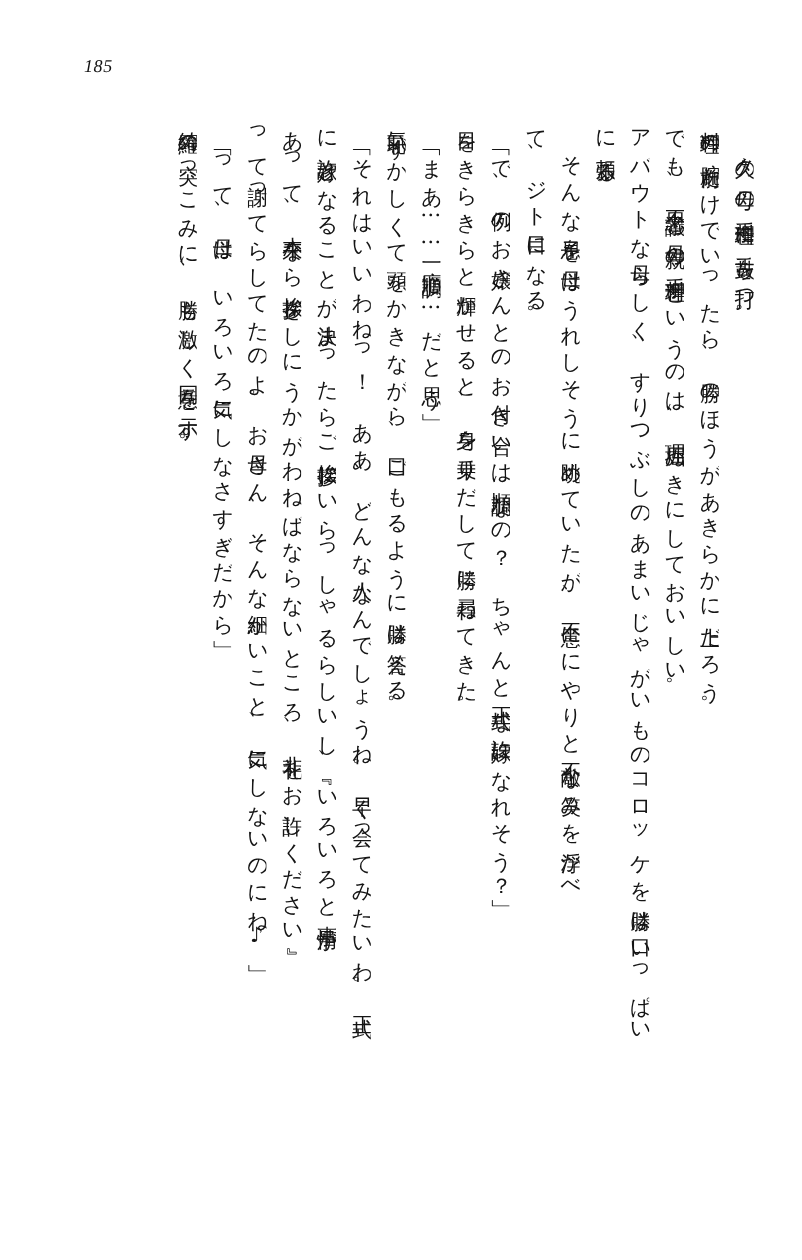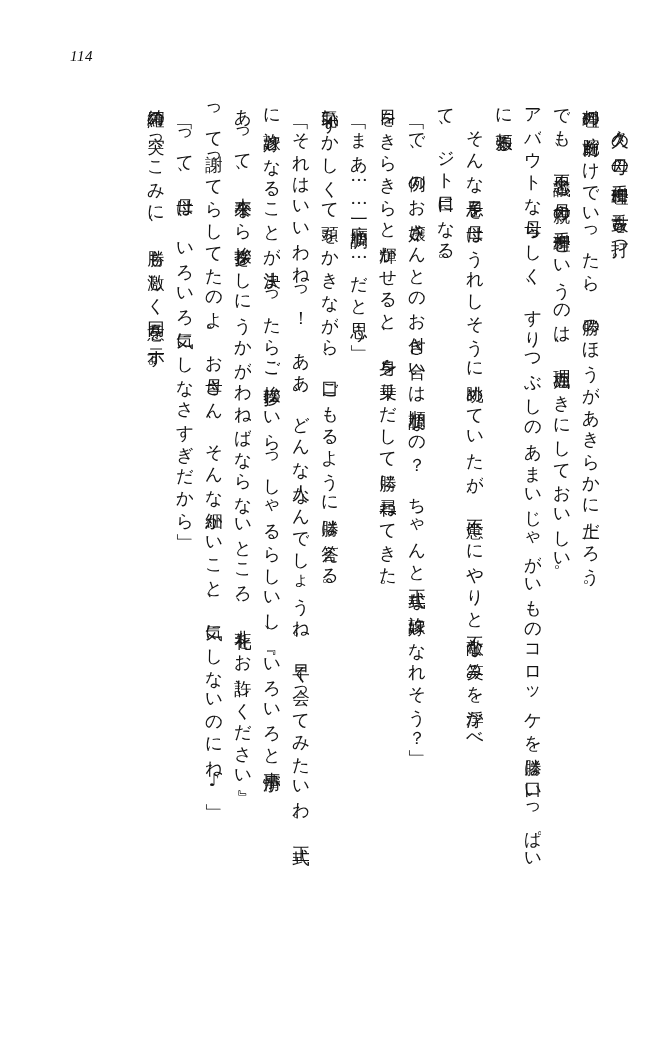--- a/index.html
+++ b/index.html
@@ -60,21 +60,21 @@
   }
   .vline.indent {
     padding-top: 22px;
   }
 </style>
 </head>
 <body>
 
 <div class="page">
 
-  <div class="page-number">114</div>
+  <div class="page-number">185</div>
 
   <div class="text-area">
     <div class="vline indent">久々の母の手料理に舌鼓を打つ。</div>
     <div class="vline">料理の腕前だけでいったら、勝のほうがあきらかに上だろう。</div>
     <div class="vline">でも、不思議と母親の手料理というのは、理屈ぬきにしておいしい。</div>
     <div class="vline">アバウトな母らしく、すりつぶしのあまいじゃがいものコロッケを勝は口いっぱい</div>
     <div class="vline">に頬張る。</div>
     <div class="vline indent">そんな息子を母はうれしそうに眺めていたが、不意ににやりと不敵な笑みを浮かべ</div>
     <div class="vline">て、ジト目になる。</div>
     <div class="vline indent">「で、例のお嬢さんとのお付き合いは順調なの？　ちゃんと正式な許嫁になれそう？」</div>

